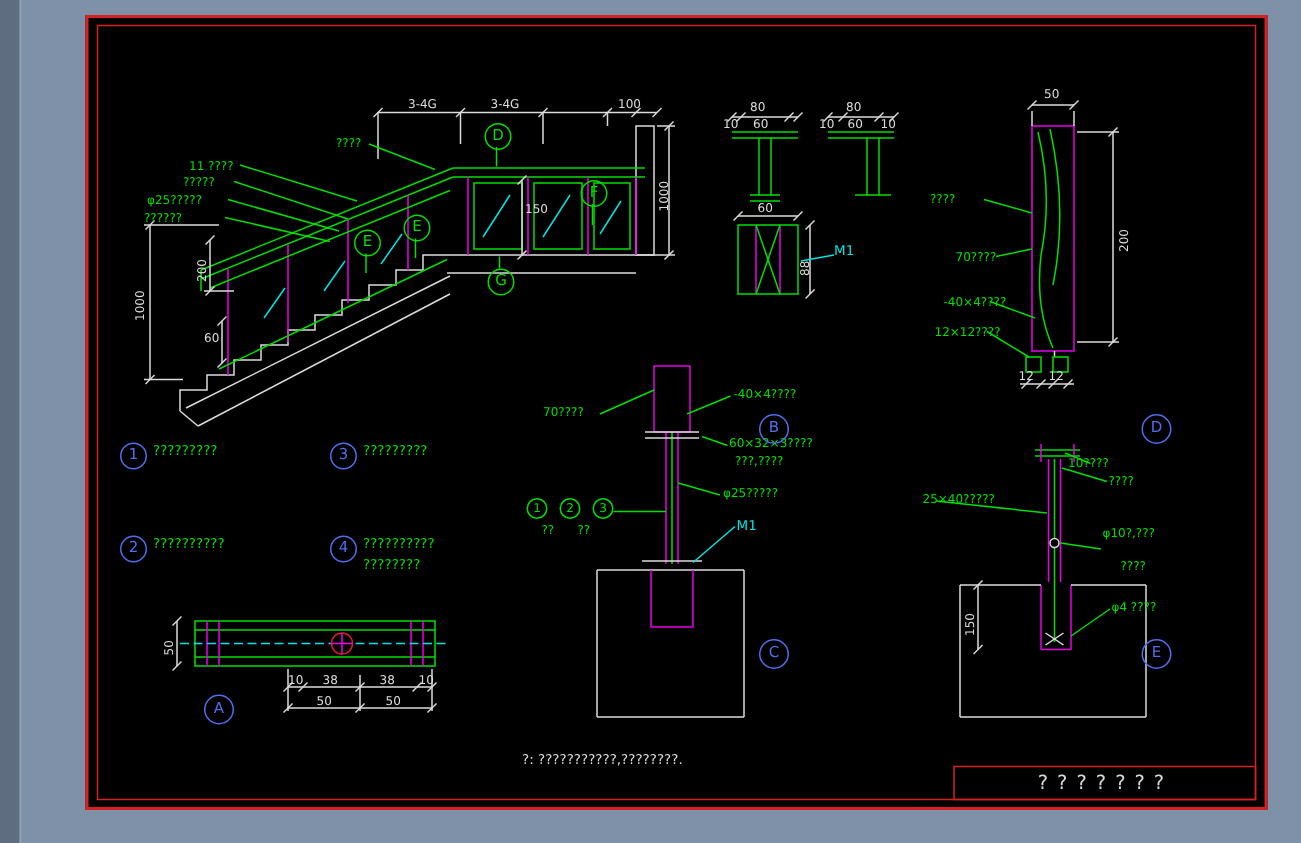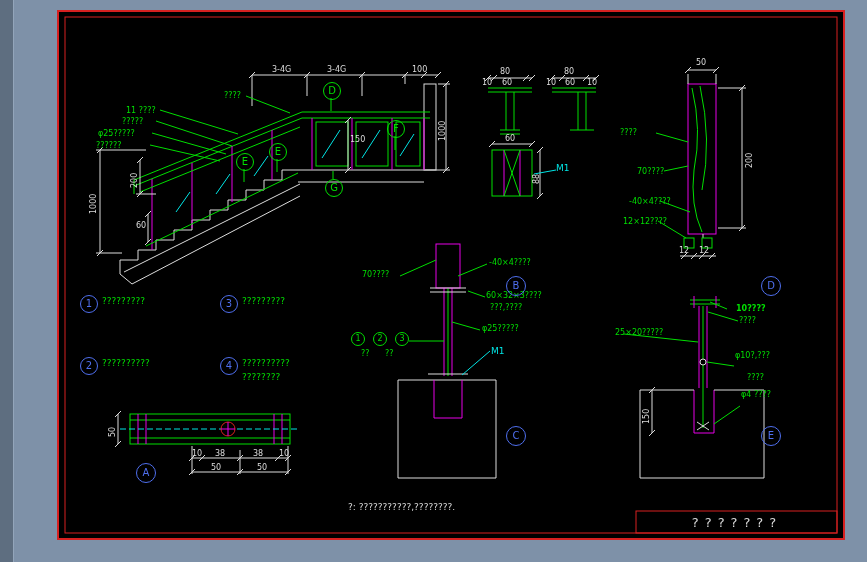--- a/index.html
+++ b/index.html
@@ -317,26 +317,26 @@
       <div class="lbl" style="left: 211px; top: 464px; color: rgb(220, 220, 220); font-size: 8px;">50</div>
       <div class="lbl" style="left: 257px; top: 464px; color: rgb(220, 220, 220); font-size: 8px;">50</div>
       <div class="lbl" style="left: 362px; top: 271px; color: rgb(0, 223, 0); font-size: 8px;">70????</div>
       <div class="lbl" style="left: 489px; top: 259px; color: rgb(0, 223, 0); font-size: 8px;">-40×4????</div>
       <div class="lbl" style="left: 486px; top: 292px; color: rgb(0, 223, 0); font-size: 8px;">60×32×3????</div>
       <div class="lbl" style="left: 490px; top: 304px; color: rgb(0, 223, 0); font-size: 8px;">???,????</div>
       <div class="lbl" style="left: 482px; top: 325px; color: rgb(0, 223, 0); font-size: 8px;">φ25?????</div>
       <div class="lbl" style="left: 491px; top: 347px; color: rgb(0, 229, 229); font-size: 9px;">M1</div>
       <div class="lbl" style="left: 361px; top: 350px; color: rgb(0, 223, 0); font-size: 8px;">??</div>
       <div class="lbl" style="left: 385px; top: 350px; color: rgb(0, 223, 0); font-size: 8px;">??</div>
-      <div class="lbl" style="left: 736px; top: 305px; color: rgb(0, 223, 0); font-size: 8px; font-weight: bold;">10????</div>
+      <div class="lbl" style="left: 712px; top: 305px; color: rgb(0, 223, 0); font-size: 8px;">10????</div>
       <div class="lbl" style="left: 739px; top: 317px; color: rgb(0, 223, 0); font-size: 8px;">????</div>
-      <div class="lbl" style="left: 615px; top: 329px; color: rgb(0, 223, 0); font-size: 8px;">25×20?????</div>
+      <div class="lbl" style="left: 615px; top: 329px; color: rgb(0, 223, 0); font-size: 8px;">25×40?????</div>
       <div class="lbl" style="left: 735px; top: 352px; color: rgb(0, 223, 0); font-size: 8px;">φ10?,???</div>
       <div class="lbl" style="left: 747px; top: 374px; color: rgb(0, 223, 0); font-size: 8px;">????</div>
-      <div class="lbl" style="left: 741px; top: 391px; color: rgb(0, 223, 0); font-size: 8px;">φ4 ????</div>
+      <div class="lbl" style="left: 741px; top: 401px; color: rgb(0, 223, 0); font-size: 8px;">φ4 ????</div>
       <div class="lbl" style="left: 643px; top: 424px; color: rgb(220, 220, 220); font-size: 8px; transform-origin: left top; transform: rotate(-90deg);">150</div>
     </div>
   <div id="markers">
       <div class="mk" style="left: 323px; top: 82px; width: 16px; height: 16px; border-color: rgb(0, 223, 0); color: rgb(0, 223, 0); font-size: 10px;">D</div>
       <div class="mk" style="left: 236px; top: 153px; width: 16px; height: 16px; border-color: rgb(0, 223, 0); color: rgb(0, 223, 0); font-size: 10px;">E</div>
       <div class="mk" style="left: 269px; top: 143px; width: 16px; height: 16px; border-color: rgb(0, 223, 0); color: rgb(0, 223, 0); font-size: 10px;">E</div>
       <div class="mk" style="left: 387px; top: 120px; width: 16px; height: 16px; border-color: rgb(0, 223, 0); color: rgb(0, 223, 0); font-size: 10px;">F</div>
       <div class="mk" style="left: 325px; top: 179px; width: 16px; height: 16px; border-color: rgb(0, 223, 0); color: rgb(0, 223, 0); font-size: 10px;">G</div>
       <div class="mk" style="left: 80px; top: 295px; width: 16px; height: 16px; border-color: rgb(79, 111, 238); color: rgb(79, 111, 238); font-size: 10px;">1</div>
       <div class="mk" style="left: 220px; top: 295px; width: 16px; height: 16px; border-color: rgb(79, 111, 238); color: rgb(79, 111, 238); font-size: 10px;">3</div>

